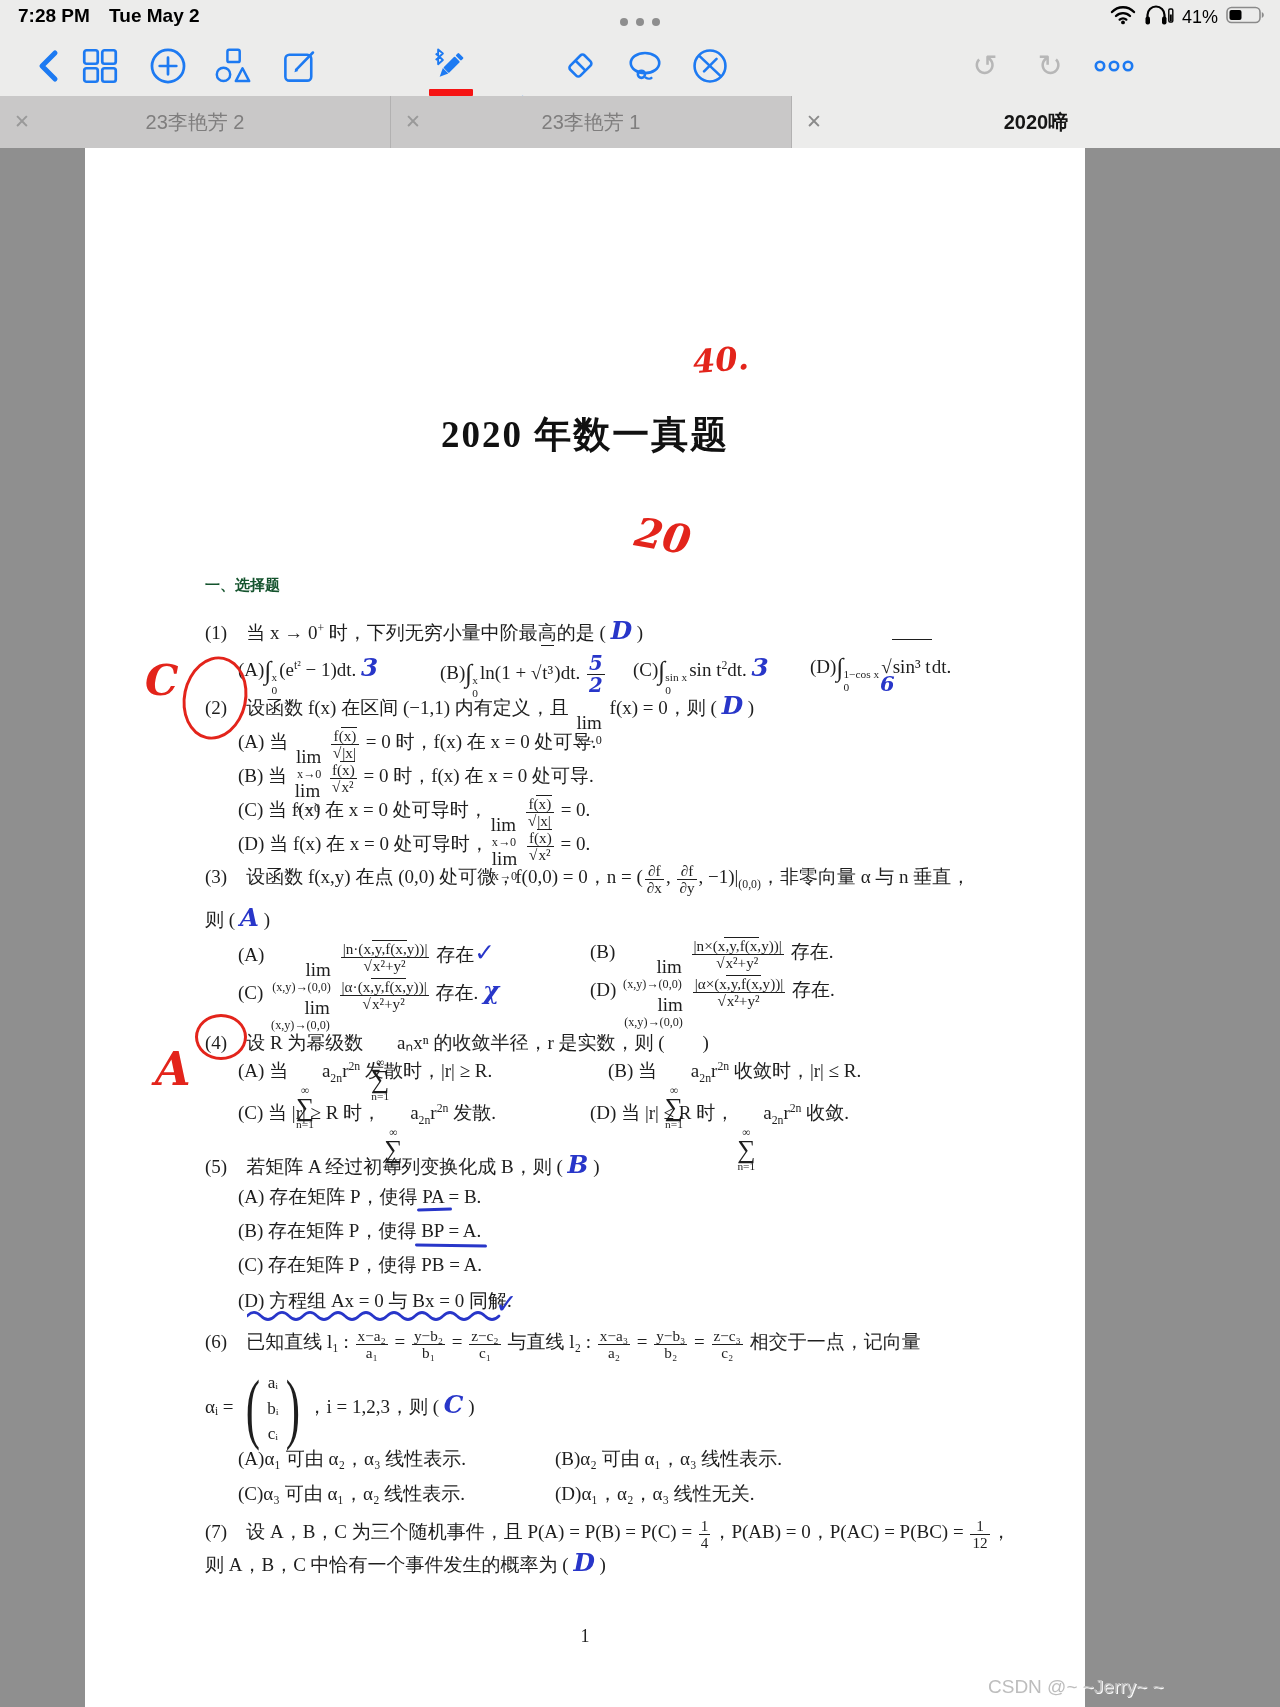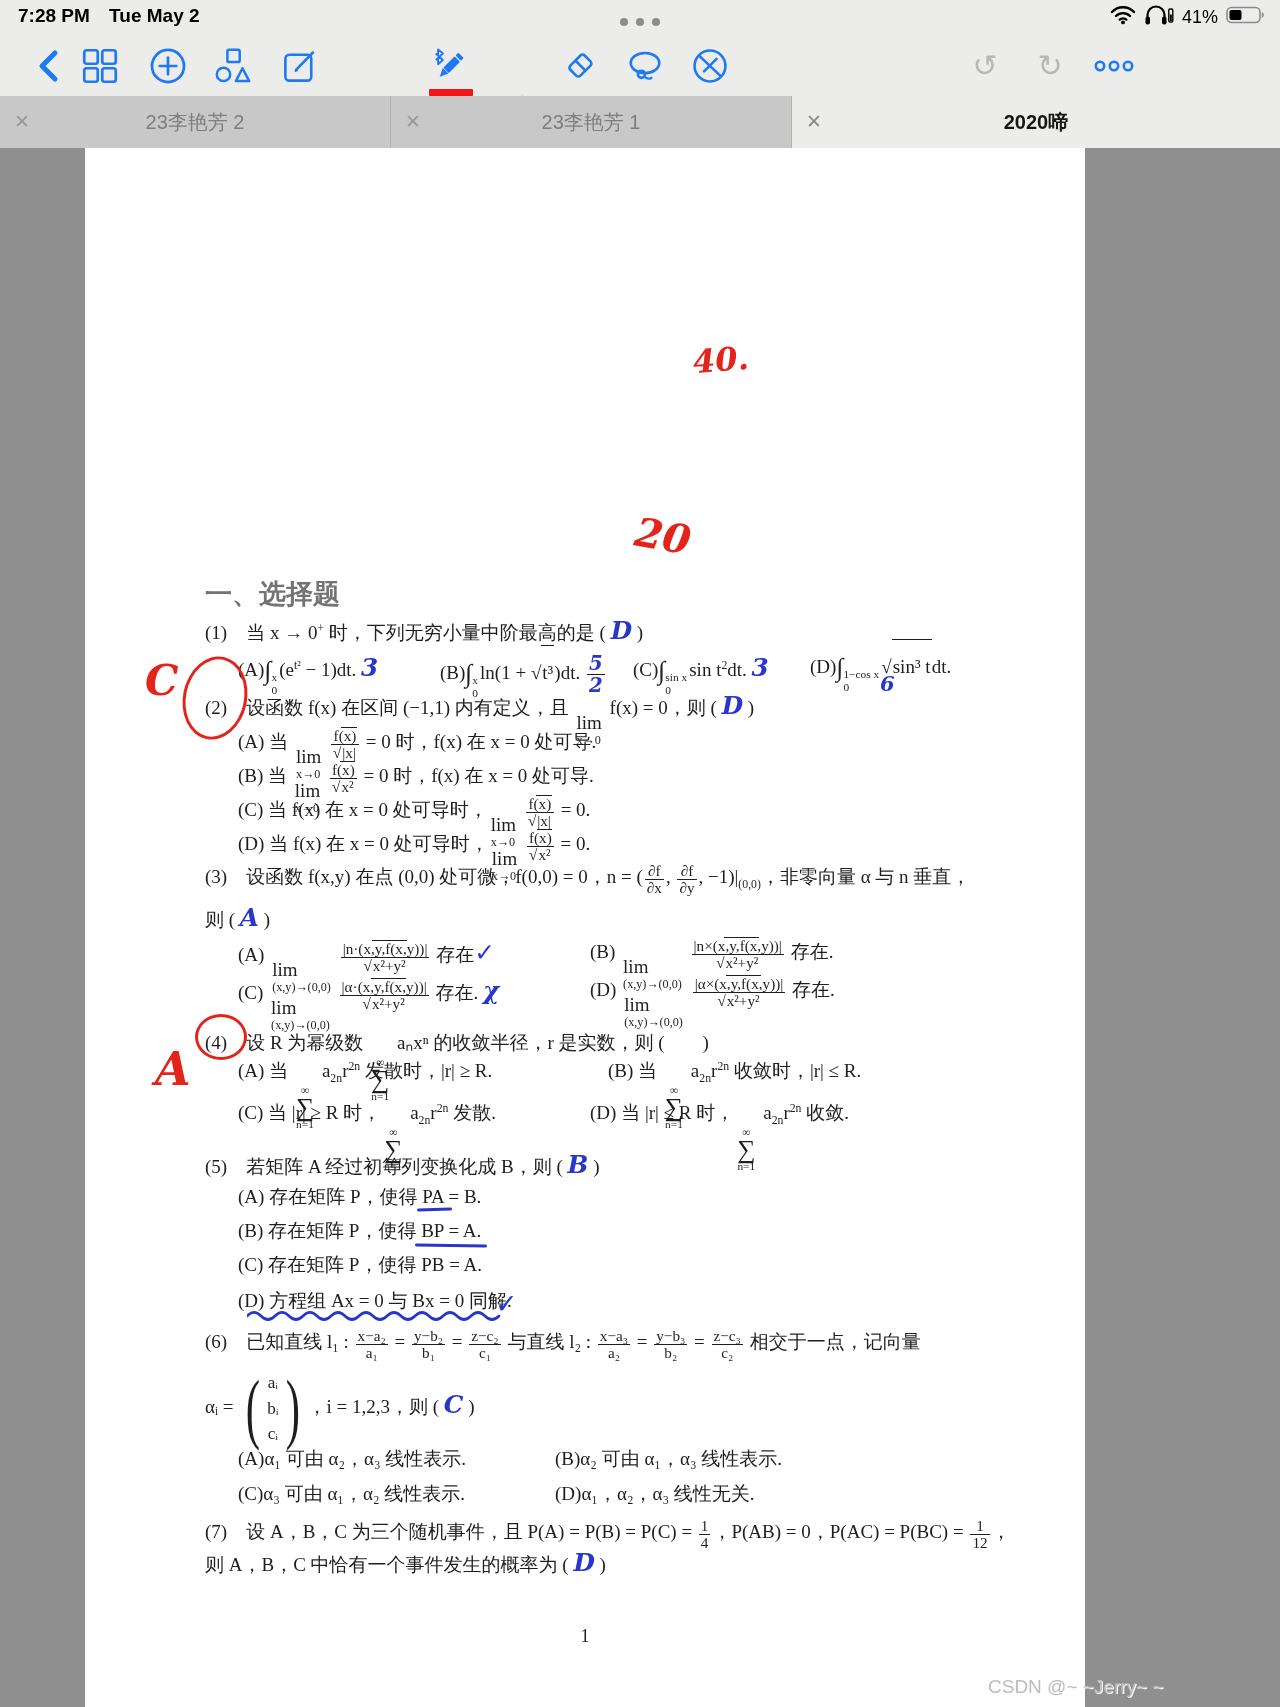--- a/index.html
+++ b/index.html
@@ -22,30 +22,30 @@
   .tab{position:relative;height:52px;display:flex;align-items:center;justify-content:center;border-right:1px solid #b2b1b1;}
   .tab .x{position:absolute;left:14px;top:14px;font-size:19px;color:#999;font-weight:400;cursor:pointer;}
   .tab .lbl{font-size:20px;color:#7f7e7e;}
   .tab.t1{width:390px}.tab.t2{width:400px}.tab.t3{flex:1;background:#ececeb;border-right:none;}
   .tab.t3 .lbl{color:#161616;font-weight:600;}
   .tab.t3 .x{color:#8a8a8a;}
   
   .doc{position:absolute;left:0;top:148px;width:1280px;height:1559px;background:#8f8f8f;}
   .page{position:absolute;left:85px;top:0;width:1000px;height:1559px;background:#ffffff;}
   .title{position:absolute;left:0;right:0;top:262px;text-align:center;font-family:"Liberation Serif",serif;font-weight:700;font-size:37px;letter-spacing:2px;color:#111;}
-  .section{position:absolute;left:120px;top:428px;font-size:27px;font-weight:700;color:#737373;}
+  .section{position:absolute;left:120px;top:428px;font-size:15px;font-weight:700;color:#14532d;}
   .pagenum{position:absolute;left:0;right:0;top:1478px;text-align:center;font-family:"Liberation Serif",serif;font-size:18px;color:#222;}
   .watermark{position:absolute;left:988px;top:1528px;font-size:19px;color:#bdbdbd;text-shadow:1px 1px 0 #fdfdfd;white-space:nowrap;}
   
   .line{position:absolute;white-space:nowrap;font-family:"Liberation Serif",serif;font-size:19px;color:#1e1e1e;}
   sup{font-size:0.62em;} sub{font-size:0.62em;}
   .fr{display:inline-block;vertical-align:-0.55em;text-align:center;line-height:1.08;margin:0 2px;}
   .fr .nu{display:block;font-size:0.8em;padding:0 2px;border-bottom:1.2px solid #1e1e1e;}
   .fr .de{display:block;font-size:0.8em;padding:0 2px;}
-  .lim{display:inline-flex;flex-direction:column;align-items:flex-start;vertical-align:-0.8em;line-height:1;margin:0 3px;}
+  .lim{display:inline-flex;flex-direction:column;align-items:flex-end;vertical-align:-0.8em;line-height:1;margin:0 3px;}
   .lim .ls{font-size:0.64em;margin-top:2px;}
   .sum{display:inline-flex;flex-direction:column;align-items:center;vertical-align:-0.9em;line-height:0.95;margin:0 3px;}
   .sum .sg{font-size:1.35em;line-height:0.9;}
   .sum .sl{font-size:0.6em;}
   .in{font-size:1.35em;vertical-align:-0.12em;}
   .il{display:inline-flex;flex-direction:column;font-size:0.6em;line-height:1.15;vertical-align:-0.45em;margin-right:2px;text-align:left;}
   .sq{white-space:nowrap;}
   .sq .sqb{border-top:1.3px solid #1e1e1e;padding:16px 1px;}
   .vec{display:inline-flex;align-items:center;vertical-align:middle;margin:0 2px;}
   .vec .vp{font-size:4.1em;font-weight:300;line-height:0.85;transform:scaleX(0.55);}
@@ -215,20 +215,21 @@
     <span class="lbl">23李艳芳 1</span>
   </div>
   <div class="tab t3">
     <span class="x">✕</span>
     <span class="lbl">2020啼</span>
   </div>
 </div>
 
 <div class="doc">
   <div class="page">
+    <div class="title">2020 年数一真题</div>
     <div class="section">一、选择题</div>
     <div id="lines">
         <div class="line" style="left: 120px; top: 468px;">(1)　当 x → 0<sup>+</sup> 时，下列无穷小量中阶最高的是 ( <span class="hw">D</span> )</div>
         <div class="line" style="left: 153px; top: 505px;">(A)<span class="in">∫</span><span class="il">
             <span>x</span>
             <span>0</span>
           </span>(e<sup>t²</sup> − 1)dt. <span class="hw">3</span></div>
         <div class="line" style="left: 355px; top: 505px;">(B)<span class="in">∫</span><span class="il">
             <span>x</span>
             <span>0</span>

